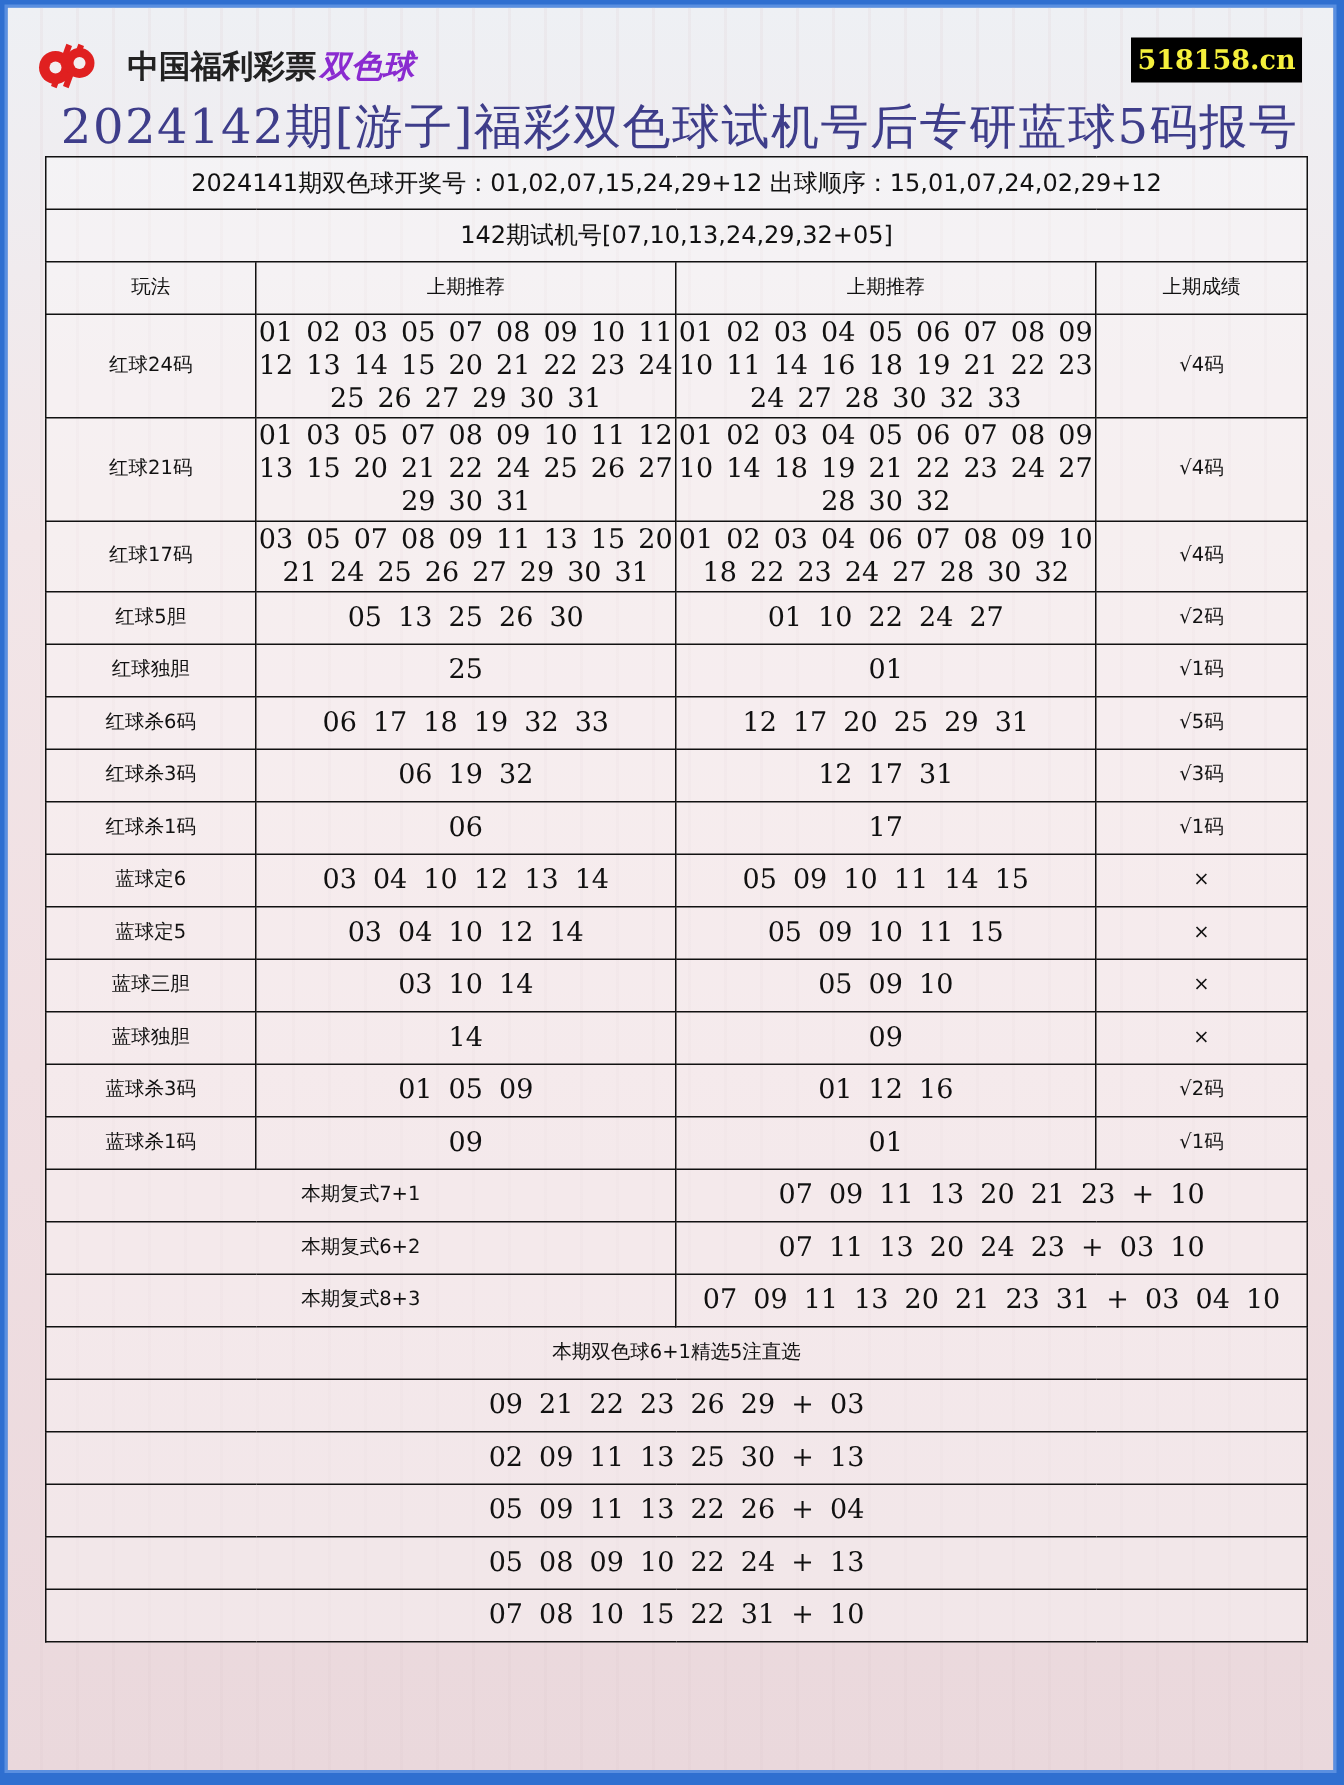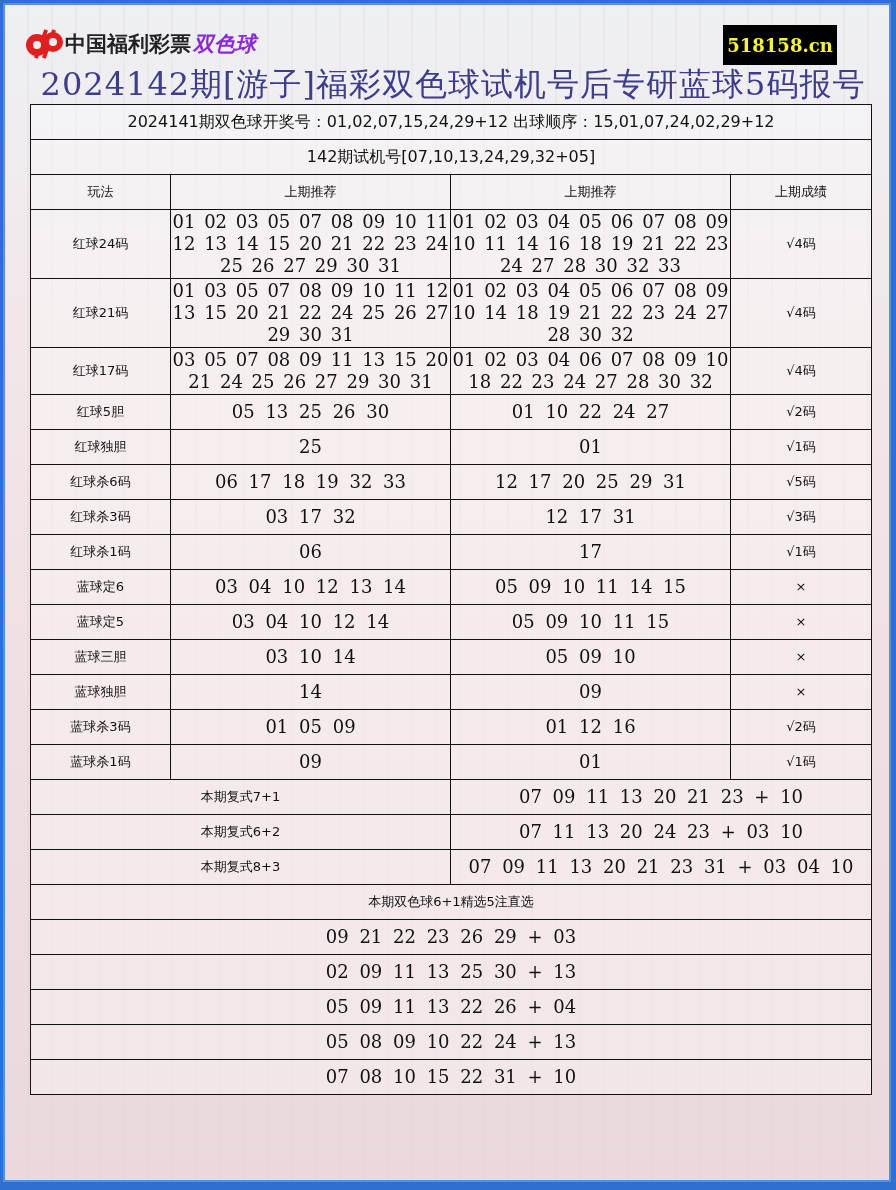--- a/index.html
+++ b/index.html
@@ -15,24 +15,24 @@
       linear-gradient(180deg, #eef0f4 0%, #f2e6e8 30%, #f0dfe2 60%, #ead8dc 100%);
     border: 2px solid #5a8fe0;
     box-sizing: border-box;
   }
   .logo {
     position: absolute; left: 18px; top: 22px; height: 34px; display: flex; align-items: center;
   }
   .logo-mark {
     width: 42px; height: 34px; position: relative;
   }
-  .logo-text { font-family: "DejaVu Sans", sans-serif; font-weight: bold; font-size: 21px; color: #222; letter-spacing: 0px; margin-left: 0;}
+  .logo-text { font-family: "DejaVu Sans", sans-serif; font-weight: bold; font-size: 21px; color: #222; letter-spacing: 0px; margin-left: 20px;}
   .logo-accent { font-family: "DejaVu Sans", sans-serif; font-weight: bold; font-style: italic; font-size: 21px; color: #8a2bd0; margin-left: 2px;}
   .site-badge {
-    position: absolute; left: 718px; top: 20px; width: 114px; height: 40px;
+    position: absolute; left: 749px; top: 20px; width: 114px; height: 30px;
     background: #000; color: #f5f03c; font-family: "DejaVu Serif", serif; font-size: 18px; font-weight: bold;
     display: flex; align-items: center; justify-content: center;
   }
   .title {
     position: absolute; left: 0; top: 58px; width: 896px; text-align: center;
     font-size: 32px; color: #3e3d8a; letter-spacing: 1px; white-space: nowrap;
   }
   table.main {
     position: absolute; left: 30px; top: 104px; width: 841px;
     border-collapse: collapse; table-layout: fixed;
@@ -135,21 +135,21 @@
       <td class="label">√1码</td>
     </tr>
     <tr>
       <td class="label">红球杀6码</td>
       <td class="num">06 17 18 19 32 33</td>
       <td class="num">12 17 20 25 29 31</td>
       <td class="label">√5码</td>
     </tr>
     <tr>
       <td class="label">红球杀3码</td>
-      <td class="num">03 17 32</td>
+      <td class="num">06 19 32</td>
       <td class="num">12 17 31</td>
       <td class="label">√3码</td>
     </tr>
     <tr>
       <td class="label">红球杀1码</td>
       <td class="num">06</td>
       <td class="num">17</td>
       <td class="label">√1码</td>
     </tr>
     <tr>

